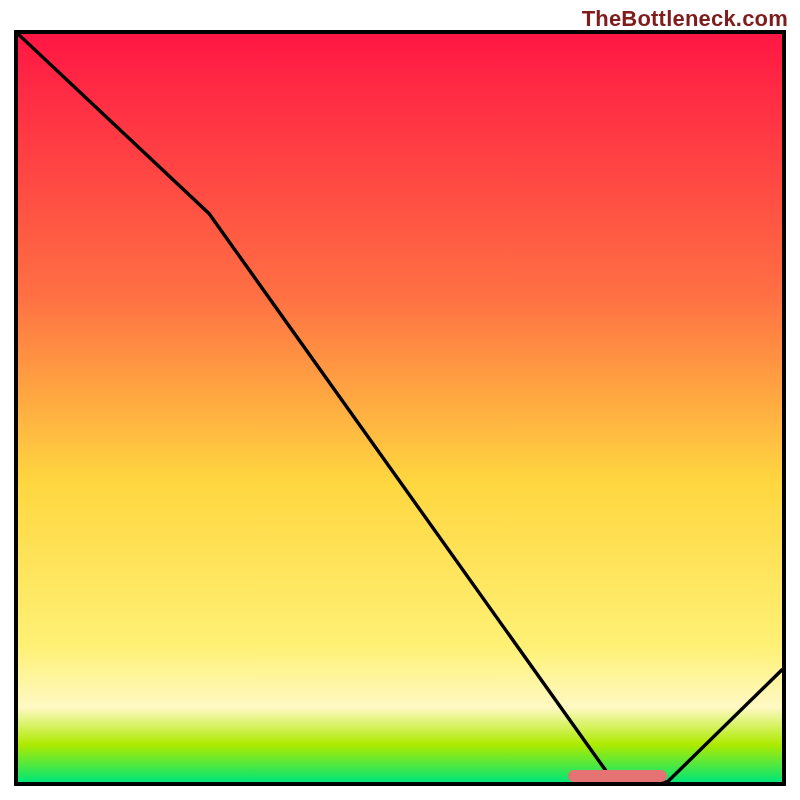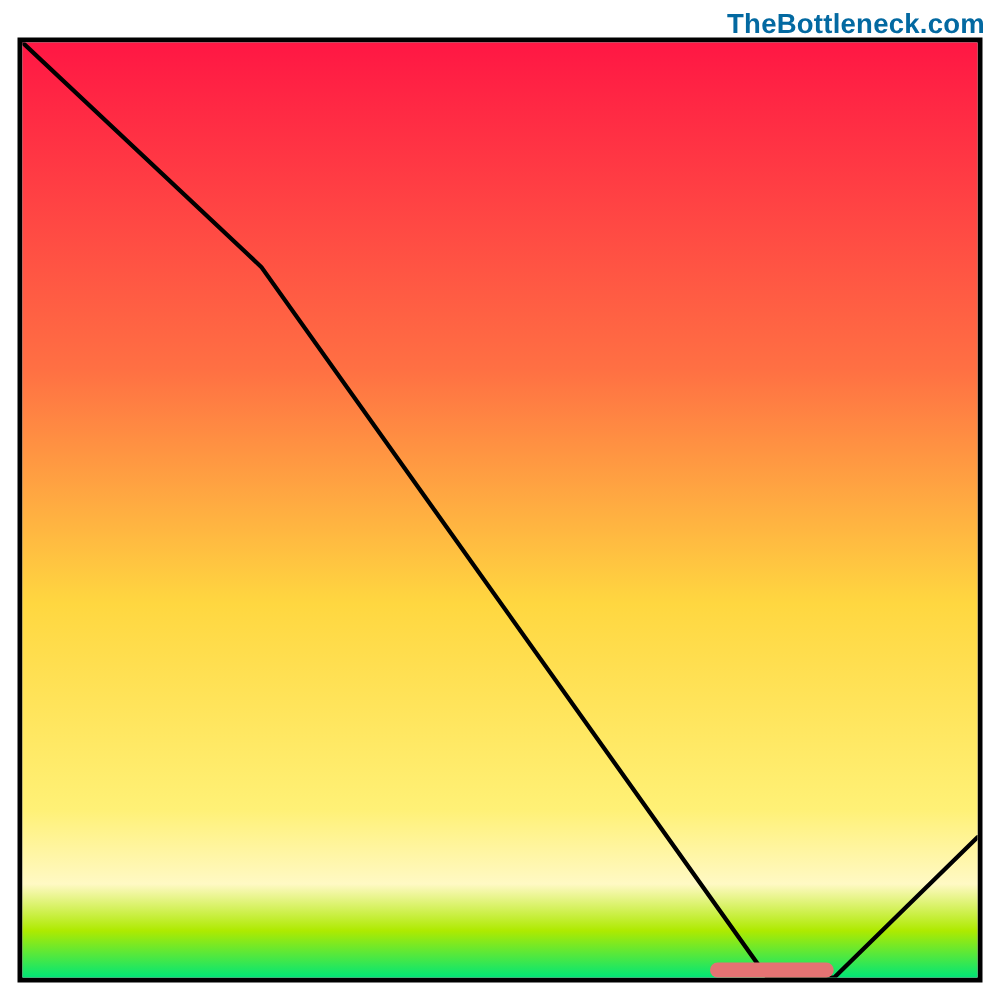--- a/index.html
+++ b/index.html
@@ -5,21 +5,21 @@
   * { margin: 0; padding: 0; box-sizing: border-box; }
   html, body { width: 800px; height: 800px; overflow: hidden; background: #fff; }
   .wrap { position: relative; width: 800px; height: 800px; }
   .watermark {
     position: absolute;
     top: 6px;
     right: 12px;
     font-family: Arial, Helvetica, sans-serif;
     font-size: 22px;
     font-weight: 600;
-    color: #0369a1;
+    color: #7f1d1d;
     letter-spacing: 0.2px;
   }
   .plot {
     position: absolute;
     left: 14px;
     top: 30px;
     width: 772px;
     height: 756px;
     border: 4px solid #000;
   }

